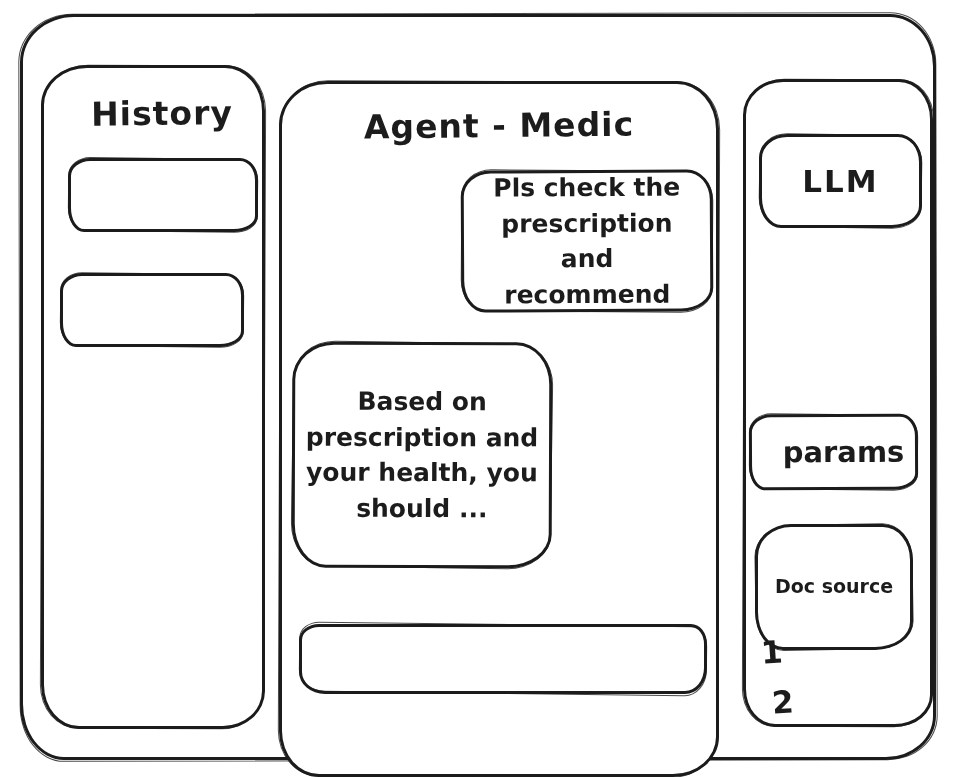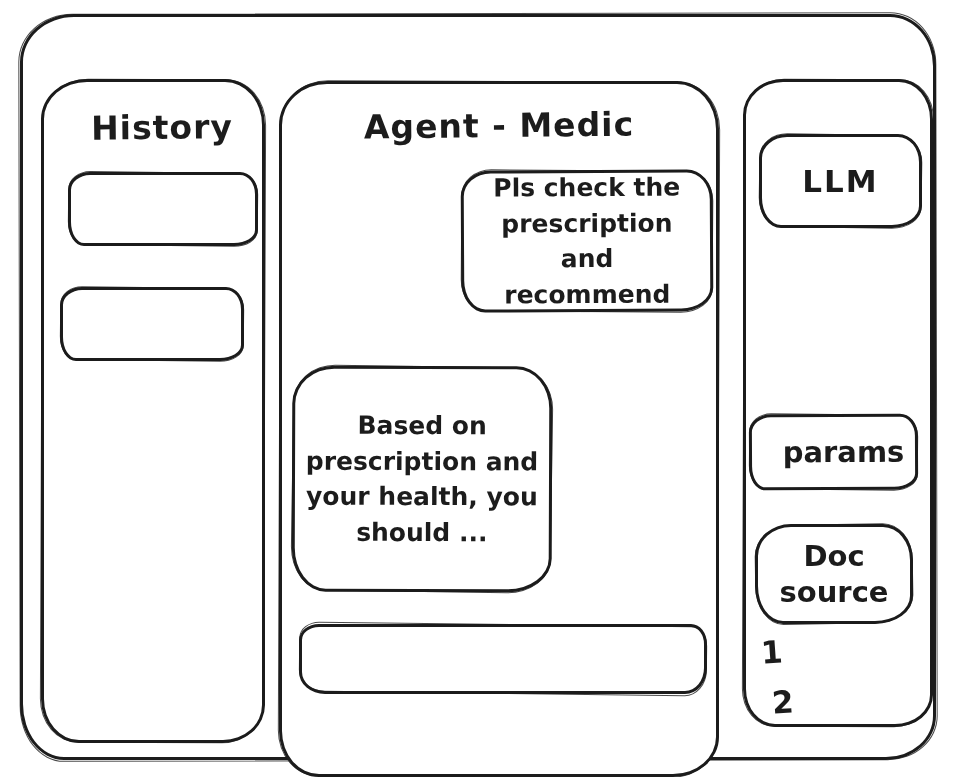--- a/index.html
+++ b/index.html
@@ -22,21 +22,20 @@
     left: 20px; top: 14px; width: 916px; height: 746px;
     border-radius: 54px 46px 50px 44px / 48px 52px 44px 56px;
   }
   .frame::before { transform: rotate(-0.12deg); inset: -4px; }
 
   .panel::before { transform: rotate(0.22deg); }
 
   .left-panel {
     left: 18px; top: 48px; width: 224px; height: 664px;
     border-radius: 46px 40px 42px 38px / 40px 46px 38px 44px;
-    margin-top: 14px;
   }
   .title {
     position: absolute; width: 100%; text-align: center;
     font-weight: bold; font-size: 33px; letter-spacing: 1px;
     transform: rotate(-0.6deg);
   }
   .left-title { top: 26px; padding-left: 18px; }
 
   .hist-item {
     left: 24px; width: 190px; height: 74px;
@@ -59,21 +58,20 @@
   }
   .user-bubble {
     left: 179px; top: 86px; width: 252px; height: 142px;
     border-radius: 30px 26px 32px 24px / 26px 30px 24px 32px;
     transform: rotate(-0.3deg);
   }
   .assistant-bubble {
     left: 10px; top: 258px; width: 260px; height: 226px;
     border-radius: 42px 36px 44px 34px / 38px 42px 34px 44px;
     transform: rotate(0.2deg);
-    margin-top: 24px;
   }
 
   .input-wrap {
     left: 17px; top: 540px; width: 408px; height: 70px;
     border-radius: 20px 16px 22px 26px / 16px 20px 26px 22px;
   }
   .input-wrap input {
     position: absolute; inset: 0; width: 100%; height: 100%;
     border: none; outline: none; background: transparent;
     font: bold 24px "DejaVu Sans", sans-serif; color: var(--ink);
@@ -106,21 +104,21 @@
     border-radius: 26px 30px 22px 28px / 30px 24px 28px 22px;
     letter-spacing: 2px;
   }
   .params-btn {
     left: 3px; top: 332px; width: 169px; height: 76px; font-size: 29px;
     border-radius: 22px 18px 24px 16px / 18px 22px 16px 24px;
     transform: rotate(-0.3deg);
     padding-left: 20px;
   }
   .doc-btn {
-    left: 9px; top: 442px; width: 158px; height: 100px; font-size: 29px;
+    left: 9px; top: 442px; width: 158px; height: 126px; font-size: 19px;
     border-radius: 36px 30px 38px 28px / 32px 36px 28px 38px;
     padding: 4px 14px;
   }
   .doc-btn::before { transform: rotate(-1deg); }
 
   .doc-item {
     position: absolute; font-weight: bold; font-size: 31px; cursor: pointer;
     transform: rotate(-4deg);
   }
   .doc-item-1 { left: 15px; top: 552px; }

